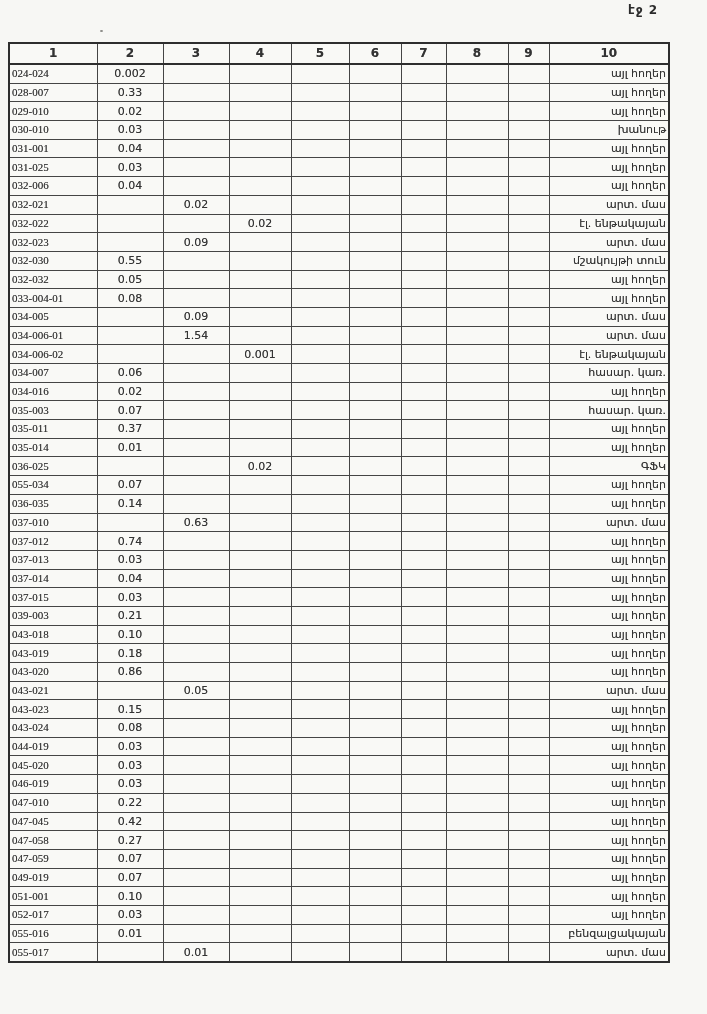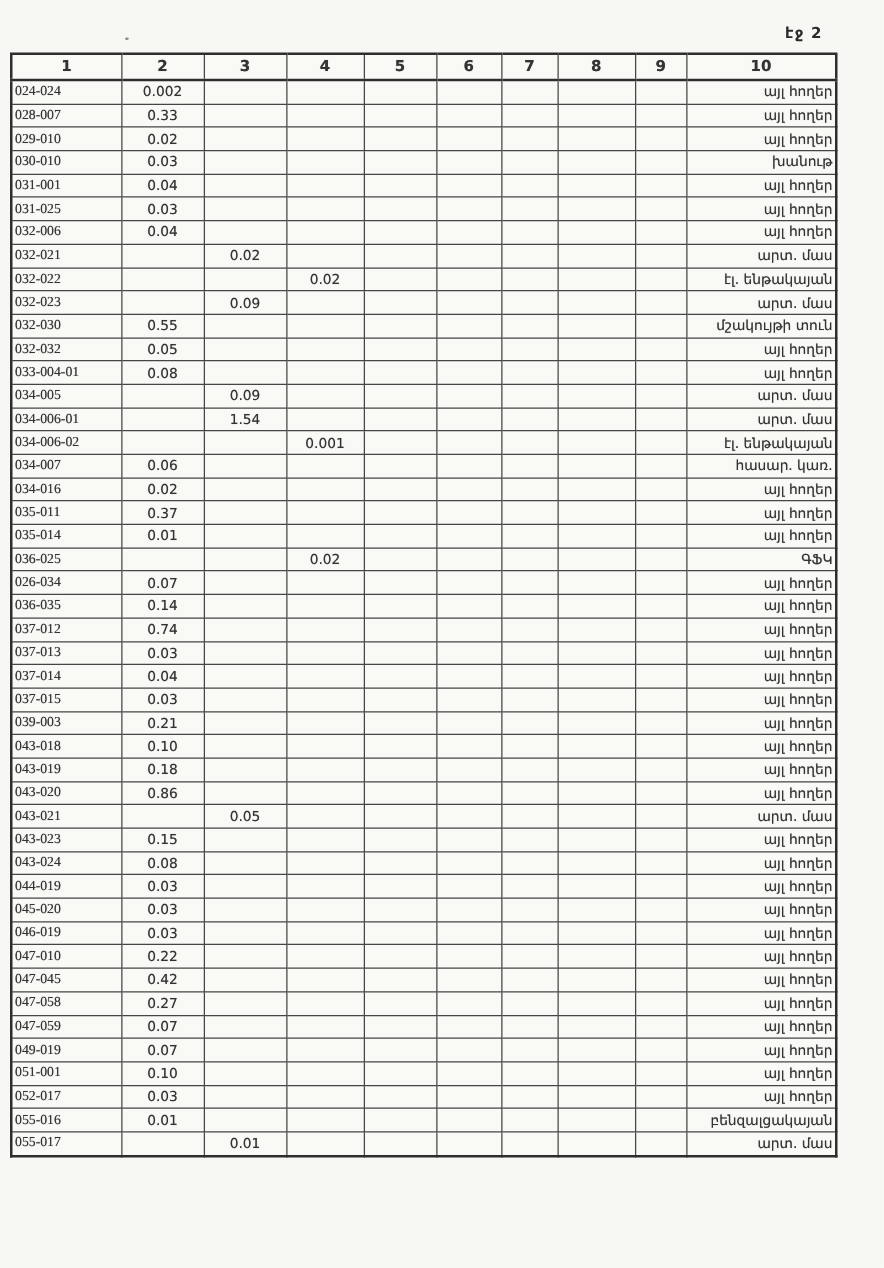--- a/index.html
+++ b/index.html
@@ -6,21 +6,21 @@
   body{
     width:707px;height:1014px;
     background:#f7f7f4;
     font-family:"DejaVu Sans", sans-serif;
     color:#2e2e2e;
     position:relative;
     overflow:hidden;
   }
   .page-label{
     position:absolute;
-    top:19px;left:628px;
+    top:3px;left:628px;
     font-size:12px;
     font-weight:bold;
     letter-spacing:1px;
     color:#2b2b2b;
   }
   .speck{
     position:absolute;
     width:3px;height:2px;
     background:#8a8a86;
     border-radius:50%;
@@ -302,20 +302,32 @@
         <td class="c-num"></td>
         <td class="c-num"></td>
         <td class="c-num"></td>
         <td class="c-num"></td>
         <td class="c-num"></td>
         <td class="c-num"></td>
         <td class="c-num"></td>
         <td class="c-use">այլ հողեր</td>
       </tr>
       <tr>
+        <td class="c-code">035-003</td>
+        <td class="c-num">0.07</td>
+        <td class="c-num"></td>
+        <td class="c-num"></td>
+        <td class="c-num"></td>
+        <td class="c-num"></td>
+        <td class="c-num"></td>
+        <td class="c-num"></td>
+        <td class="c-num"></td>
+        <td class="c-use">հասար. կառ.</td>
+      </tr>
+      <tr>
         <td class="c-code">035-011</td>
         <td class="c-num">0.37</td>
         <td class="c-num"></td>
         <td class="c-num"></td>
         <td class="c-num"></td>
         <td class="c-num"></td>
         <td class="c-num"></td>
         <td class="c-num"></td>
         <td class="c-num"></td>
         <td class="c-use">այլ հողեր</td>
@@ -338,21 +350,21 @@
         <td class="c-num"></td>
         <td class="c-num">0.02</td>
         <td class="c-num"></td>
         <td class="c-num"></td>
         <td class="c-num"></td>
         <td class="c-num"></td>
         <td class="c-num"></td>
         <td class="c-use">ԳՖԿ</td>
       </tr>
       <tr>
-        <td class="c-code">026-034</td>
+        <td class="c-code">055-034</td>
         <td class="c-num">0.07</td>
         <td class="c-num"></td>
         <td class="c-num"></td>
         <td class="c-num"></td>
         <td class="c-num"></td>
         <td class="c-num"></td>
         <td class="c-num"></td>
         <td class="c-num"></td>
         <td class="c-use">այլ հողեր</td>
       </tr>
@@ -360,20 +372,32 @@
         <td class="c-code">036-035</td>
         <td class="c-num">0.14</td>
         <td class="c-num"></td>
         <td class="c-num"></td>
         <td class="c-num"></td>
         <td class="c-num"></td>
         <td class="c-num"></td>
         <td class="c-num"></td>
         <td class="c-num"></td>
         <td class="c-use">այլ հողեր</td>
+      </tr>
+      <tr>
+        <td class="c-code">037-010</td>
+        <td class="c-num"></td>
+        <td class="c-num">0.63</td>
+        <td class="c-num"></td>
+        <td class="c-num"></td>
+        <td class="c-num"></td>
+        <td class="c-num"></td>
+        <td class="c-num"></td>
+        <td class="c-num"></td>
+        <td class="c-use">արտ. մաս</td>
       </tr>
       <tr>
         <td class="c-code">037-012</td>
         <td class="c-num">0.74</td>
         <td class="c-num"></td>
         <td class="c-num"></td>
         <td class="c-num"></td>
         <td class="c-num"></td>
         <td class="c-num"></td>
         <td class="c-num"></td>

